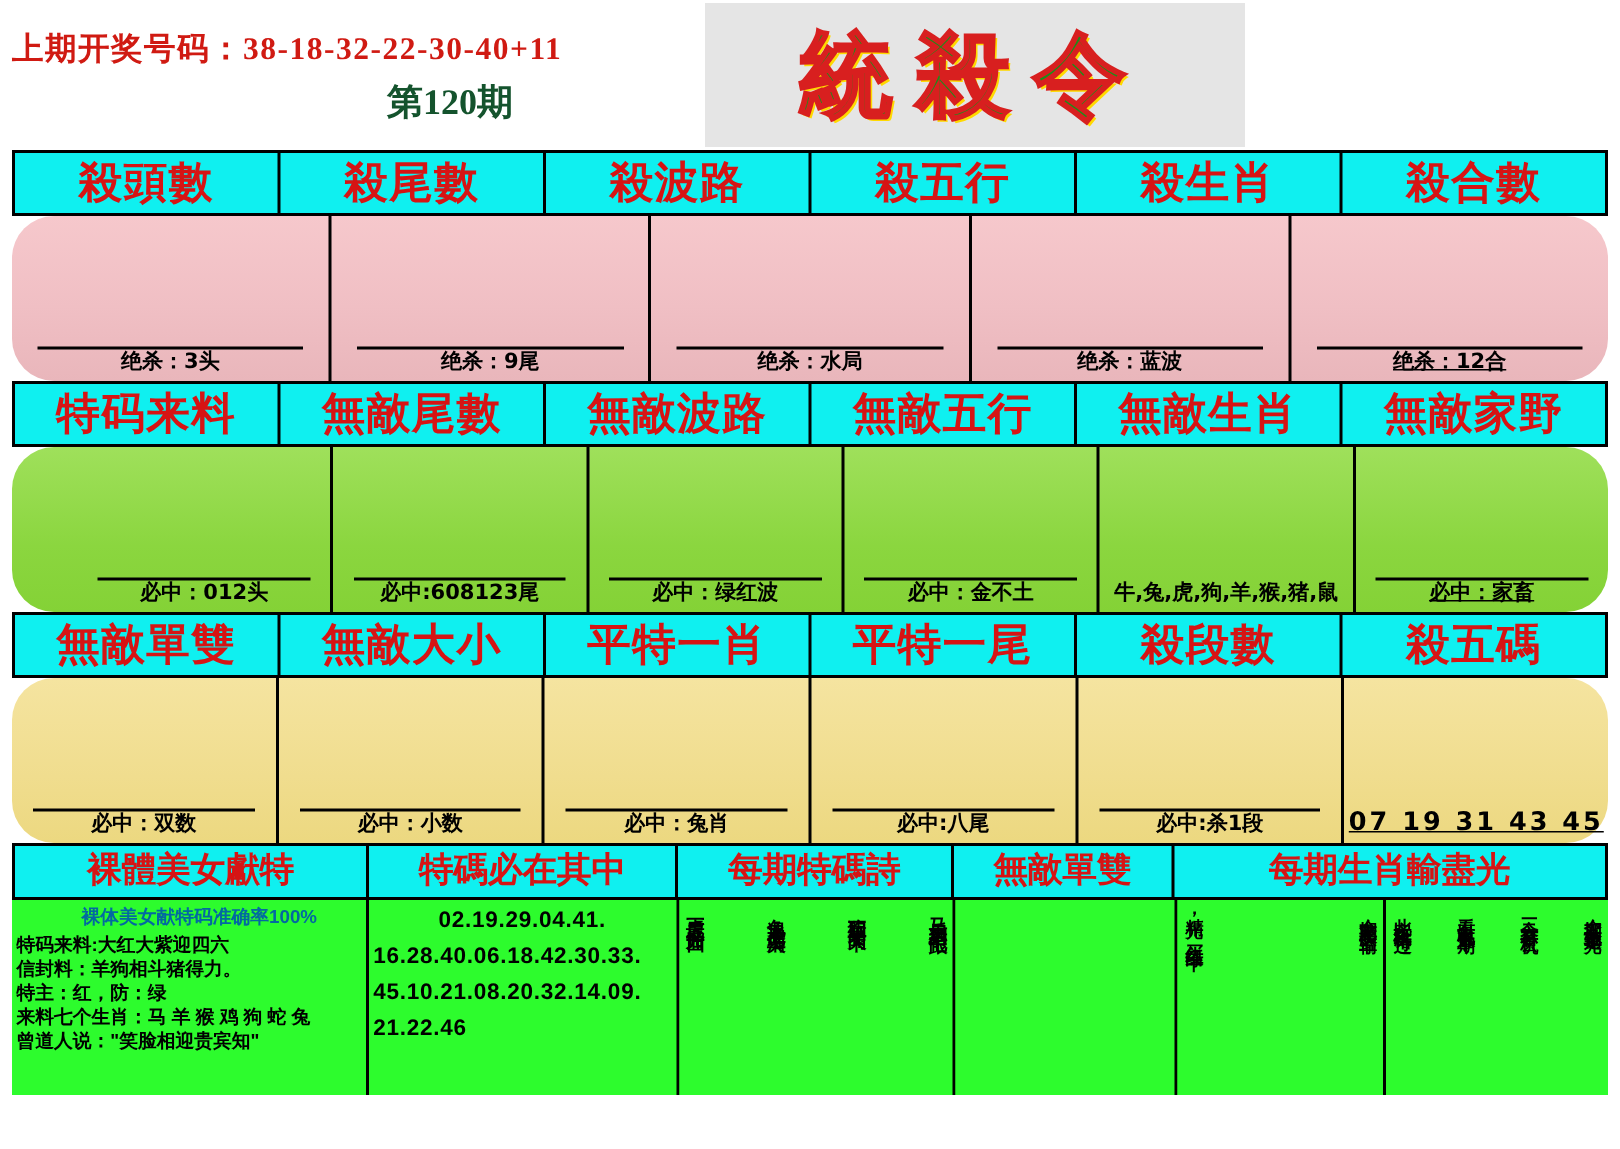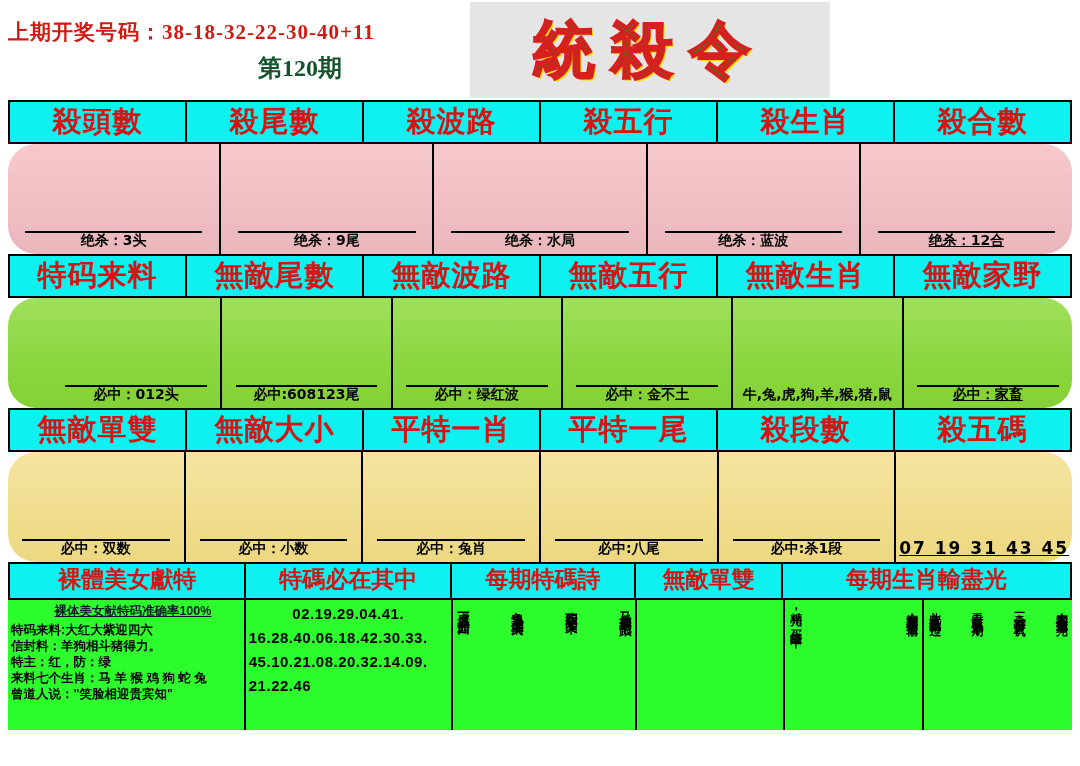--- a/index.html
+++ b/index.html
@@ -109,23 +109,22 @@
   .bottom-body .cell:last-child{border-right:none;}
 
   .col-a{width:238px;}
   .col-b{width:207px;}
   .col-c{width:185px;}
   .col-d{width:148px;}
   .col-e{width:139px;}
   .col-f{width:145px;}
 
   .c1-title{
-    text-align:center;font-size:12.5px;font-weight:bold;color:#0f172a;
+    text-align:center;font-size:12.5px;font-weight:bold;color:#0369a1;
     margin:1px 0 2px 14px;
-    text-decoration:underline;
   }
   .c1-line{font-size:12.5px;color:#000;font-weight:bold;line-height:16px;white-space:nowrap;}
 
   .c2-line{
     font-size:15px;color:#000;font-weight:bold;line-height:24px;
     letter-spacing:0.5px;
   }
   .c2-first{text-align:center;}
 
   .vcols{display:flex;height:100%;justify-content:space-between;}

